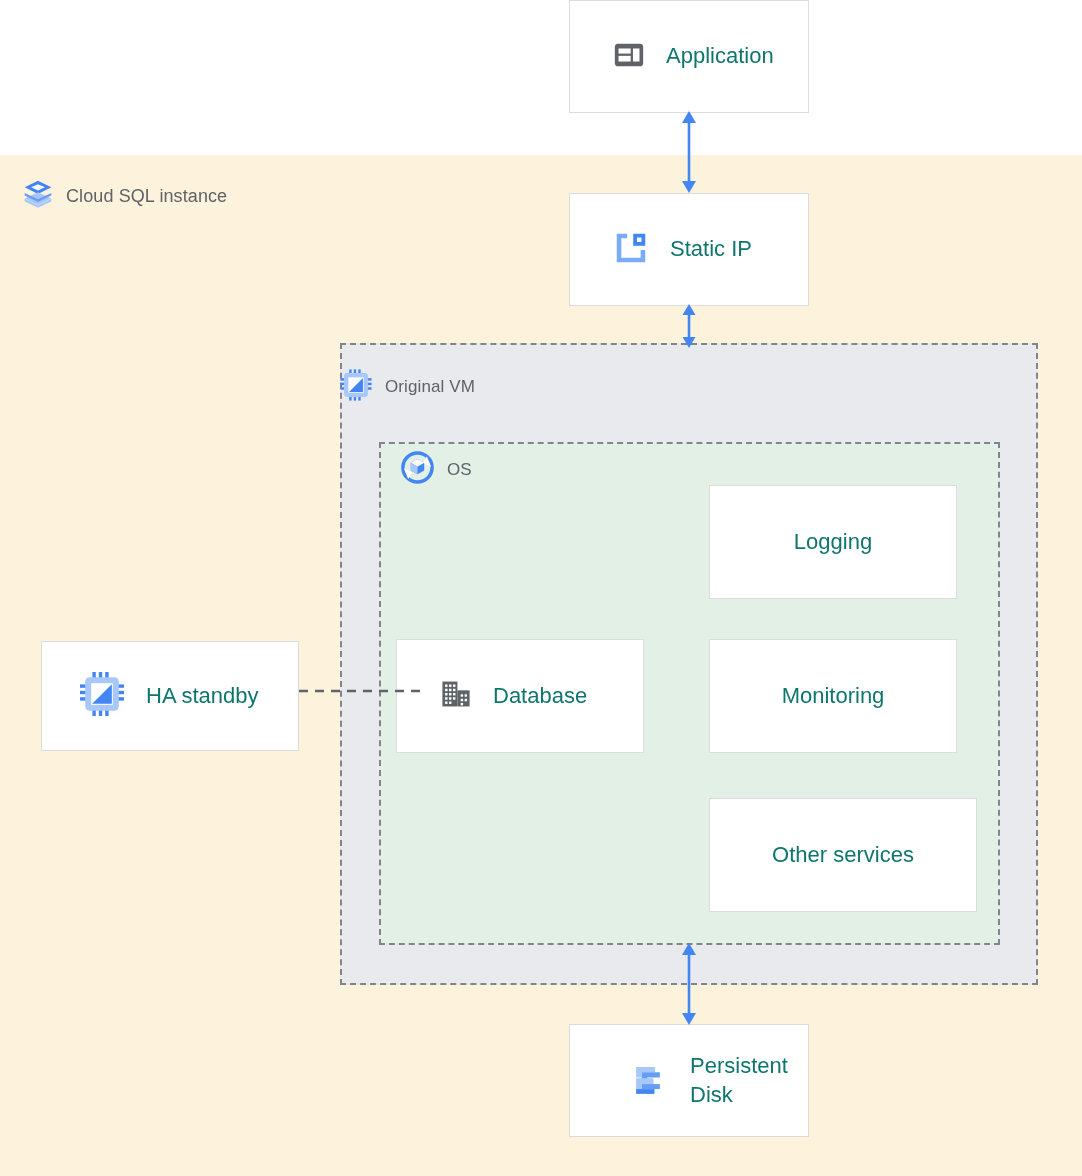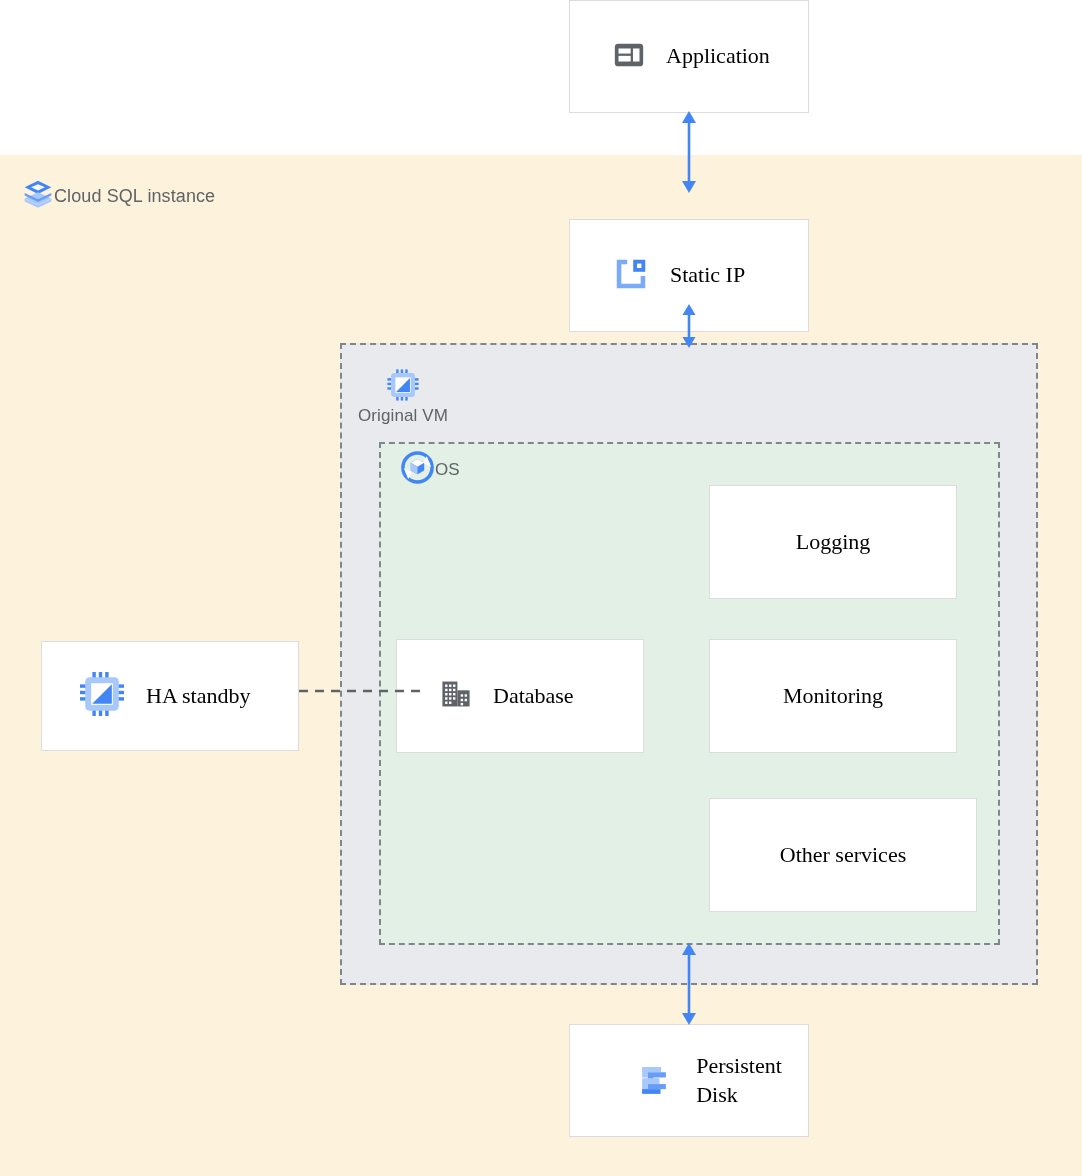--- a/index.html
+++ b/index.html
@@ -51,60 +51,60 @@
     background: #e2f0e6;
     border: 2px dashed #80868b;
     box-sizing: border-box;
   }
 
   
   .zone-header {
     position: absolute;
     display: flex;
     align-items: center;
+    gap: 12px;
     white-space: nowrap;
   }
   .zone-header .zone-label {
     font-size: 18px;
     color: #5f6368;
     letter-spacing: 0.1px;
   }
   .zone-header.vm .zone-label,
   .zone-header.os .zone-label {
     font-size: 17px;
   }
 
   #hdr-cloudsql { left: 22px; top: 178px; }
-  #hdr-vm       { left: 358px; top: 368px; flex-direction: column; }
+  #hdr-vm       { left: 339px; top: 368px; }
   #hdr-os       { left: 400px; top: 450px; }
 
   
   .node {
     position: absolute;
     background: #ffffff;
     border: 1px solid #dadce0;
     box-sizing: border-box;
     display: flex;
     align-items: center;
     justify-content: center;
     gap: 20px;
   }
   .node .node-label {
     font-size: 22px;
-    color: #000000;
+    color: #0f766e;
     line-height: 1.28;
     white-space: pre-line;
-    font-family: Liberation Serif, serif;
   }
   .node.textonly { justify-content: center; }
   .node.textonly .node-label { text-align: center; }
   .node.withicon { justify-content: flex-start; padding-left: 42px; }
 
   #node-application    { left: 569px; top: 0px;    width: 240px; height: 113px; }
-  #node-staticip       { left: 569px; top: 193px;  width: 240px; height: 113px; margin-top: 26px; }
+  #node-staticip       { left: 569px; top: 193px;  width: 240px; height: 113px; }
   #node-logging        { left: 709px; top: 485px;  width: 248px; height: 114px; }
   #node-monitoring     { left: 709px; top: 639px;  width: 248px; height: 114px; }
   #node-otherservices  { left: 709px; top: 798px;  width: 268px; height: 114px; }
   #node-database       { left: 396px; top: 639px;  width: 248px; height: 114px; }
   #node-hastandby      { left: 41px;  top: 641px;  width: 258px; height: 110px; }
   #node-persistentdisk { left: 569px; top: 1024px; width: 240px; height: 113px; }
 
   #node-application   .node-label,
   #node-staticip      .node-label,
   #node-database      .node-label,

